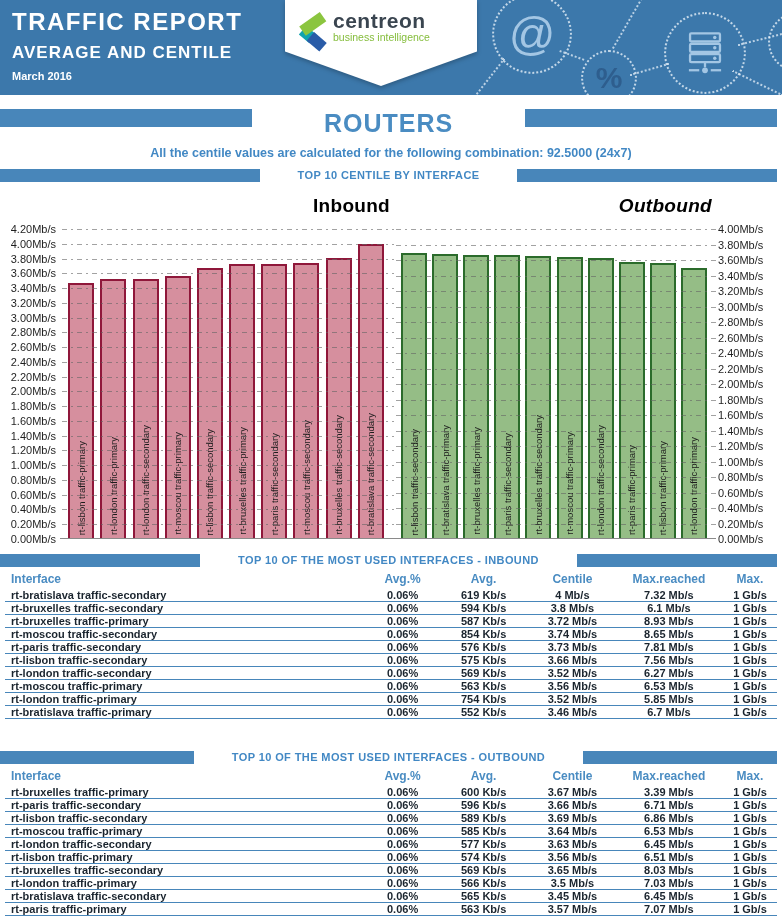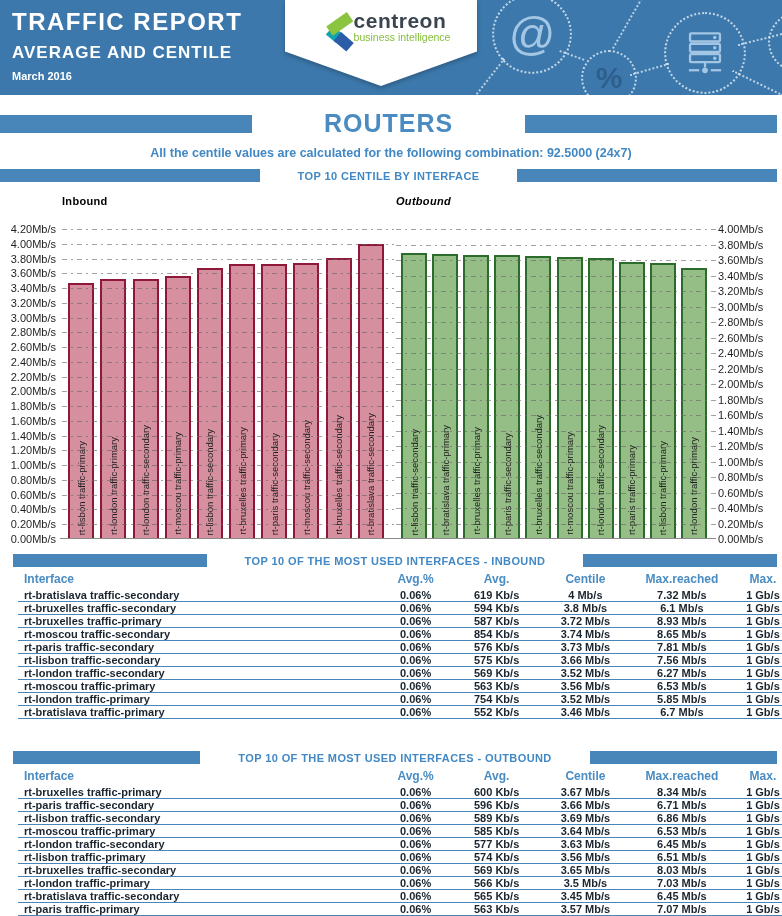--- a/index.html
+++ b/index.html
@@ -28,56 +28,56 @@
   .dl1{left:474px;top:96px;width:48px;transform:rotate(-52deg);}
   .dl2{left:560px;top:50px;width:26px;transform:rotate(20deg);}
   .dl3{left:612px;top:48px;width:58px;transform:rotate(-60deg);}
   .dl4{left:630px;top:74px;width:40px;transform:rotate(-16deg);}
   .dl5{left:738px;top:44px;width:48px;transform:rotate(-14deg);}
   .dl6{left:733px;top:70px;width:56px;transform:rotate(26deg);}
 
   .ribbon-wrap{position:absolute;left:285px;top:0;z-index:4;filter:drop-shadow(0 2px 2px rgba(0,0,0,.25));}
   .ribbon{width:192px;height:86px;background:#fff;
           clip-path:polygon(0 0,100% 0,100% 60%,50% 100%,0 60%);}
-  .logo-row{display:flex;align-items:flex-start;justify-content:center;padding-top:11px;}
+  .logo-row{display:flex;align-items:flex-start;gap:6px;padding-top:11px;}
   .logo-text{display:flex;flex-direction:column;}
   .brand{font-size:21px;line-height:19px;font-weight:bold;color:#3a4550;letter-spacing:.5px;}
   .tagline{font-size:10.5px;font-weight:normal;color:#85bd3c;margin-top:1px;}
 
   
-  .cap-row{display:flex;align-items:center;margin-left:0;margin-right:5px;}
+  .cap-row{display:flex;align-items:flex-start;margin-left:0;margin-right:5px;}
   .cbar{flex:1;height:13px;background:#4886ba;}
   .cap-text{font-size:11px;font-weight:bold;color:#4288c4;letter-spacing:.4px;white-space:nowrap;padding:0 38px;}
   .routers{margin-top:14px;}
   .routers .cbar{height:18px;}
   .routers .cap-text{font-size:25px;letter-spacing:1px;color:#4a8cc2;padding:0 72px;}
   .note{margin-top:8px;text-align:center;font-size:12.5px;font-weight:bold;color:#4288c4;}
   .cap-charts{margin-top:9px;}
 
   
   #charts-area{position:relative;margin-top:8px;height:352px;width:782px;}
-  .chart-title{position:absolute;top:5px;text-align:left;font-size:11px;font-weight:bold;color:#000;letter-spacing:.3px;}
+  .chart-title{position:absolute;top:5px;text-align:right;font-size:19px;font-weight:bold;color:#000;letter-spacing:.3px;}
   .plot{position:absolute;}
   .bar{position:absolute;bottom:0;border:2px solid;border-bottom:none;box-sizing:border-box;
        display:flex;align-items:flex-end;justify-content:center;z-index:1;padding-bottom:4px;}
   .bar-label{writing-mode:vertical-rl;transform:rotate(180deg);font-size:9.5px;color:#1c1c1c;
              white-space:nowrap;position:relative;z-index:3;}
   .gridline{position:absolute;left:0;right:-4px;height:1px;z-index:2;
     background-image:repeating-linear-gradient(to right,
       rgba(100,100,100,.6) 0px, rgba(100,100,100,.6) 5px,
       transparent 5px, transparent 9px,
       rgba(100,100,100,.6) 9px, rgba(100,100,100,.6) 11px,
       transparent 11px, transparent 15px);}
   .axis-line{position:absolute;left:-2px;right:-4px;bottom:0;height:1px;background:#8a8a8a;z-index:2;}
   .tick-label{position:absolute;font-size:11px;line-height:12px;color:#1f1f1f;z-index:3;}
   .tick-left{text-align:right;}
   .tick-right{text-align:left;padding-left:4px;box-sizing:border-box;}
 
   
-  .table-block{margin-top:12px;padding-left:13px;}
+  .table-block{margin-top:12px;}
   .table-block.second{margin-top:32px;}
   table{width:772px;margin:5px 5px 0;border-collapse:collapse;table-layout:fixed;}
   th{color:#4a8cc2;font-size:12px;font-weight:bold;text-align:center;padding:0 0 3px;}
   th.c0{text-align:left;padding-left:6px;}
   td{font-size:11px;font-weight:bold;color:#1a242e;text-align:center;
      border-bottom:1px solid #4886ba;padding:0;height:12px;line-height:12px;
      white-space:nowrap;overflow:hidden;}
   td.c0{text-align:left;padding-left:6px;}
 </style>
 </head>
@@ -448,21 +448,21 @@
             <th class="c4">Max.reached</th>
             <th class="c5">Max.</th>
           </tr>
         </thead>
       <tbody id="tbody-1">
           <tr>
             <td class="c0">rt-bruxelles traffic-primary</td>
             <td class="c1">0.06%</td>
             <td class="c2">600 Kb/s</td>
             <td class="c3">3.67 Mb/s</td>
-            <td class="c4">8.34 Mb/s</td>
+            <td class="c4">3.39 Mb/s</td>
             <td class="c5">1 Gb/s</td>
           </tr>
           <tr>
             <td class="c0">rt-paris traffic-secondary</td>
             <td class="c1">0.06%</td>
             <td class="c2">596 Kb/s</td>
             <td class="c3">3.66 Mb/s</td>
             <td class="c4">6.71 Mb/s</td>
             <td class="c5">1 Gb/s</td>
           </tr>

